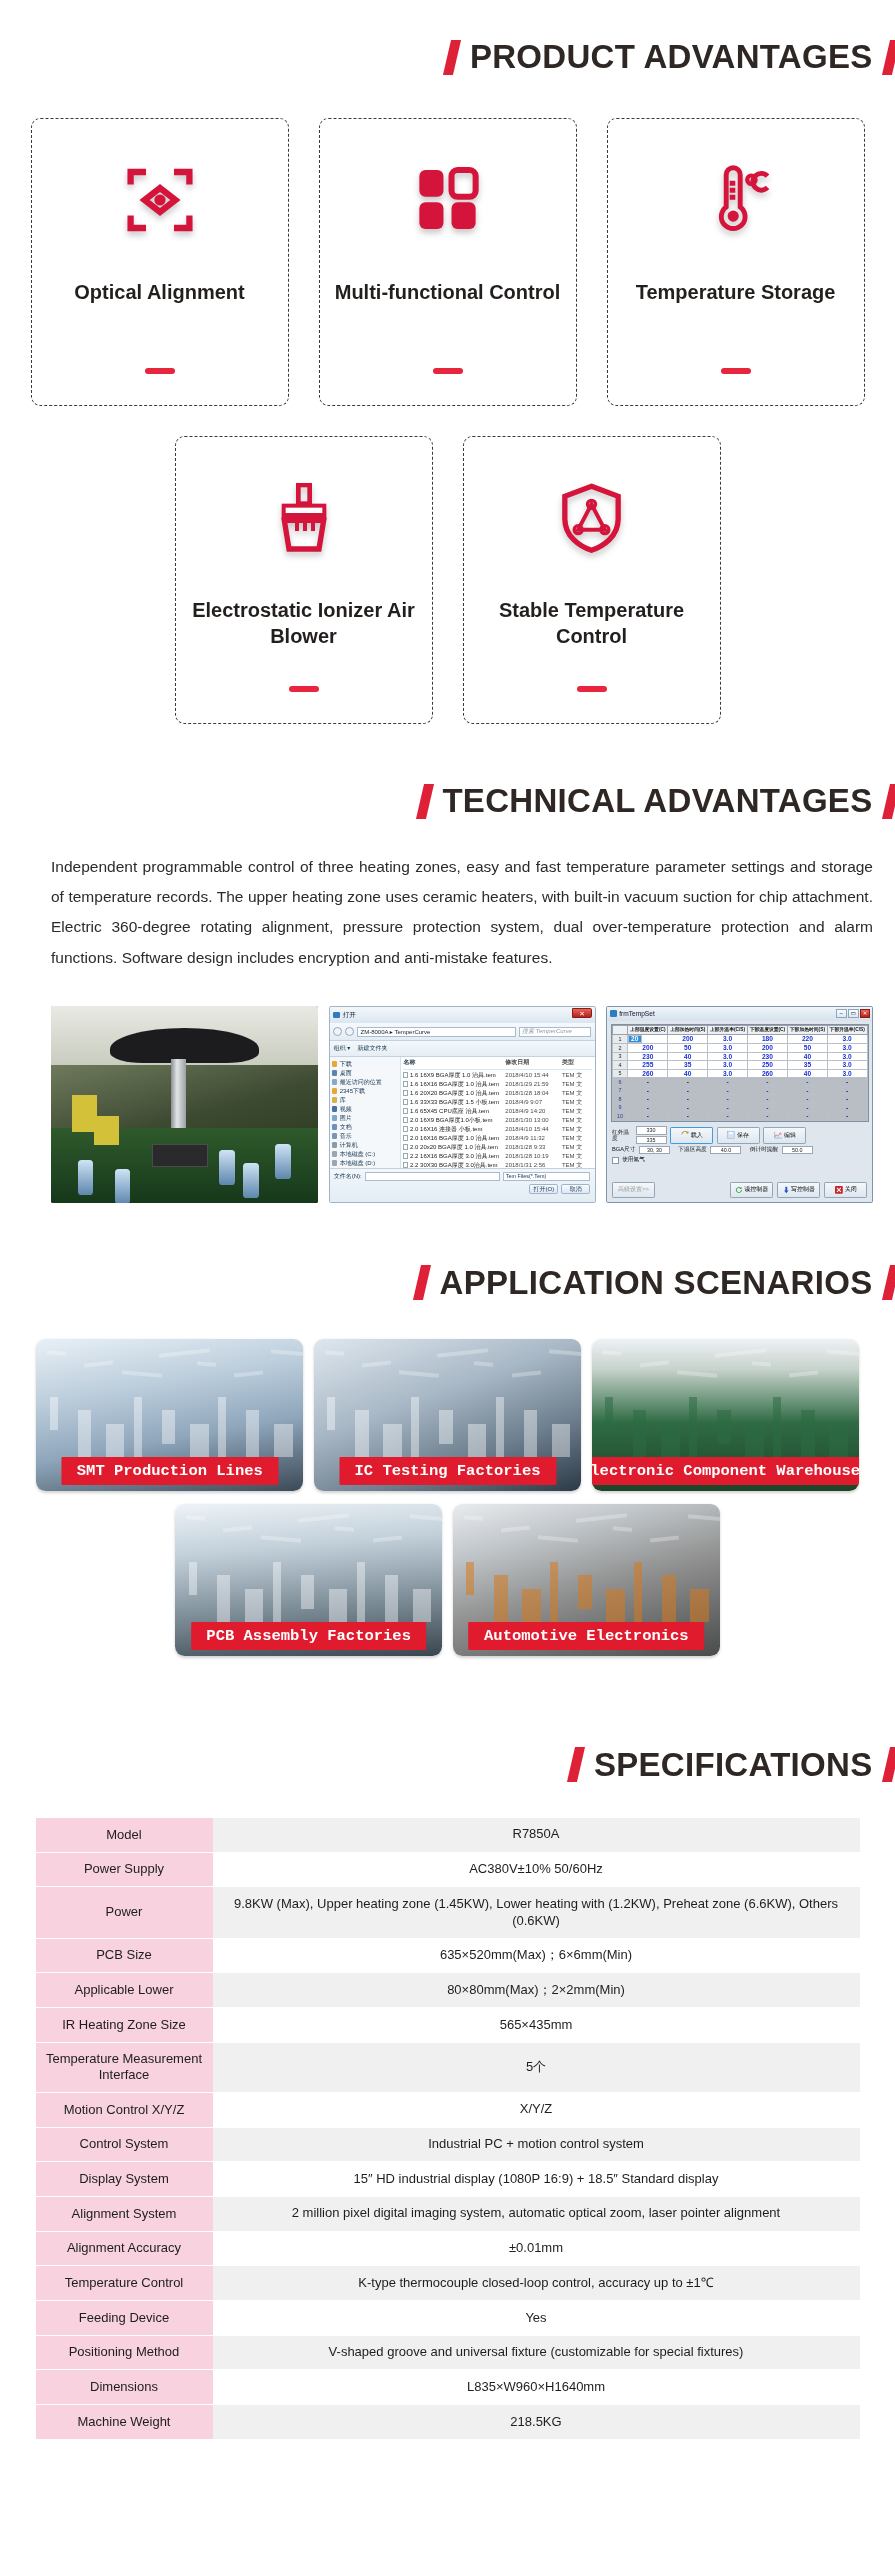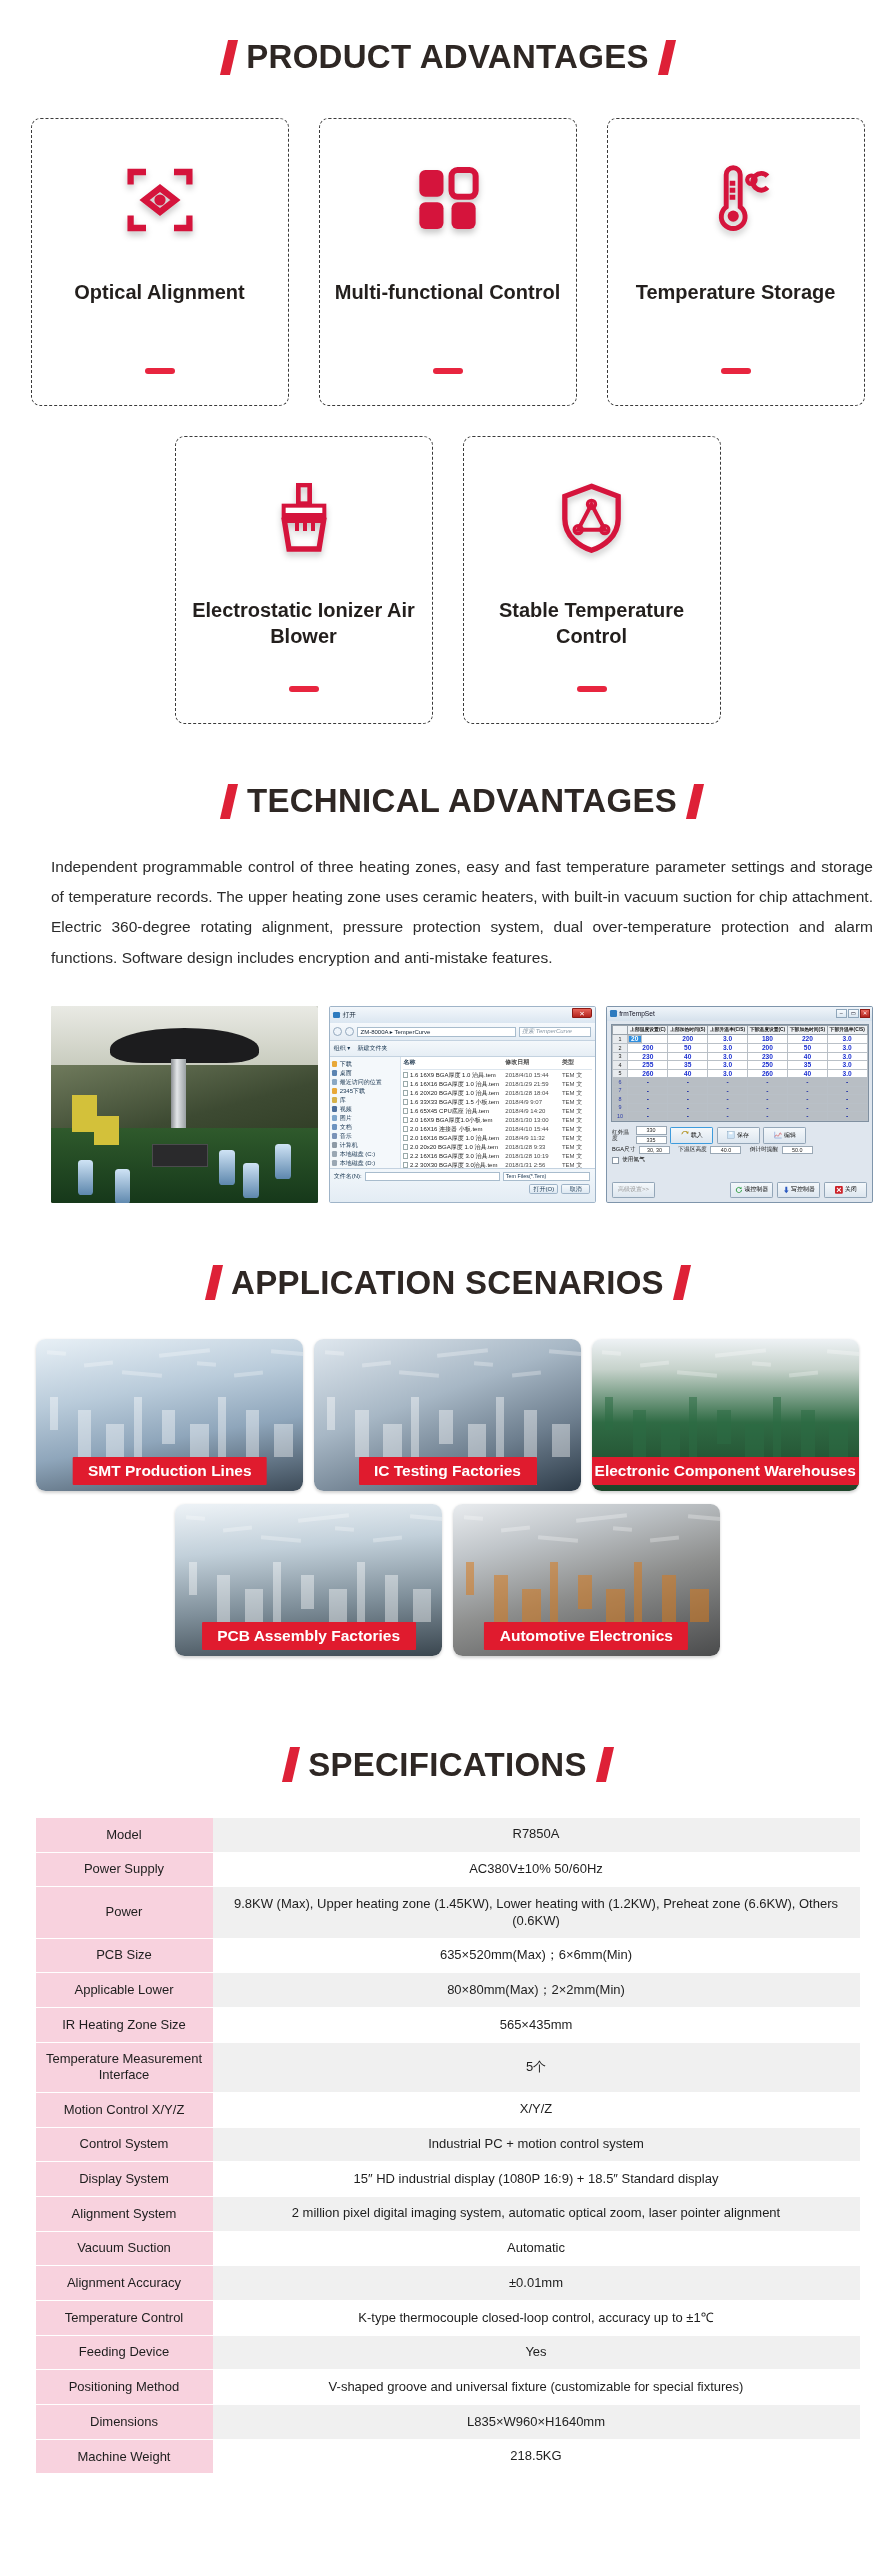--- a/index.html
+++ b/index.html
@@ -7,21 +7,21 @@
     width: 895px;
     background: #ffffff;
     font-family: "Liberation Sans", sans-serif;
   }
   body { width: 895px; min-height: 2576px; position: relative; overflow-x: hidden; }
 
   
   .section-head {
     display: flex;
     align-items: center;
-    justify-content: center;
+    justify-content: flex-end;
     gap: 13px;
   }
   .slash {
     display: inline-block;
     width: 9.5px;
     height: 35px;
     background: #DE2137;
     transform: skewX(-13deg);
     flex: none;
   }
@@ -163,20 +163,21 @@
   .app-caption {
     position:absolute; left:50%; transform:translateX(-50%);
     bottom:6px;
     background:#E01B2E;
     color:#fff;
     font-size:15.5px;
     font-weight:700;
     padding:4.8px 15.5px;
     border-radius:1px;
     white-space:nowrap;
+    font-family:Liberation Mono, monospace;
   }
   .scene { position:absolute; inset:0; }
   .s-smt   { background:linear-gradient(170deg,#e8f0f6 0%,#b9cbda 35%,#8fa6bb 62%,#3c4a57 100%); }
   .s-ic    { background:linear-gradient(160deg,#dfe7ee 0%,#a7b7c5 40%,#6d7e8e 70%,#2c3a47 100%); }
   .s-wh    { background:linear-gradient(180deg,#eef2f5 0%,#c6d2cb 20%,#2f6b44 55%,#1d4429 100%); }
   .s-pcb   { background:linear-gradient(175deg,#eef3f7 0%,#c2d0da 30%,#7e8e99 65%,#3a464f 100%); }
   .s-lab   { background:linear-gradient(170deg,#eaf3fb 0%,#c7ddf0 35%,#9ec2e0 65%,#5d88ad 100%); }
   .s-auto  { background:linear-gradient(165deg,#e9ecef 0%,#c0c5c9 25%,#8e8f8e 55%,#4a4b4c 100%); }
   .strip { position:absolute; background:rgba(255,255,255,.55); }
   .grn { position:absolute; background:#2b6b43; }
@@ -861,24 +862,20 @@
         </tr>
         <tr>
           <td class="spec-label">Display System</td>
           <td class="spec-value">15″ HD industrial display (1080P 16:9) + 18.5″ Standard display</td>
         </tr>
         <tr>
           <td class="spec-label">Alignment System</td>
           <td class="spec-value">2 million pixel digital imaging system, automatic optical zoom, laser pointer alignment</td>
         </tr>
         <tr>
-          <td class="spec-label">Vacuum Suction</td>
-          <td class="spec-value">Automatic</td>
-        </tr>
-        <tr>
           <td class="spec-label">Alignment Accuracy</td>
           <td class="spec-value">±0.01mm</td>
         </tr>
         <tr>
           <td class="spec-label">Temperature Control</td>
           <td class="spec-value">K-type thermocouple closed-loop control, accuracy up to ±1℃</td>
         </tr>
         <tr>
           <td class="spec-label">Feeding Device</td>
           <td class="spec-value">Yes</td>

